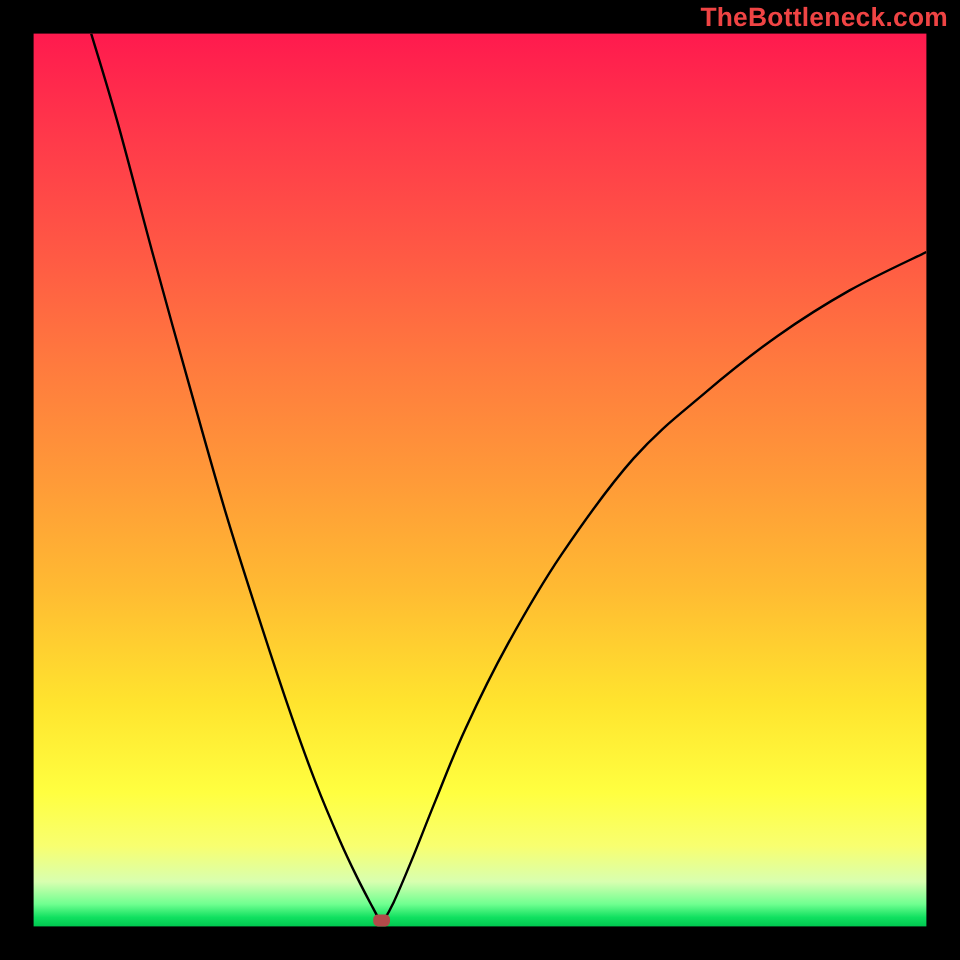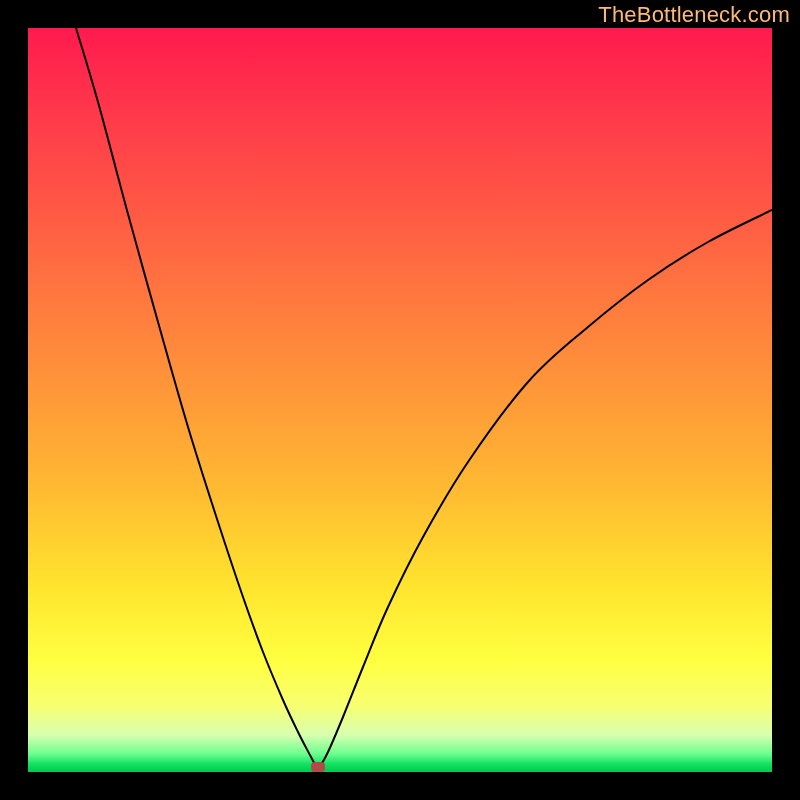--- a/index.html
+++ b/index.html
@@ -39,22 +39,22 @@
       #10e060 99%,
       #00c850 100%
     );
   }
   .watermark {
     position: absolute;
     top: 2px;
     right: 10px;
     font-family: Arial, Helvetica, sans-serif;
     font-size: 22px;
-    font-weight: 400;
-    color: #fdba74;
+    font-weight: 700;
+    color: #ef4444;
     letter-spacing: 0.2px;
     user-select: none;
     margin-left: 28px;
   }
   svg.curve {
     position: absolute;
     left: 0;
     top: 0;
     width: 744px;
     height: 744px;

